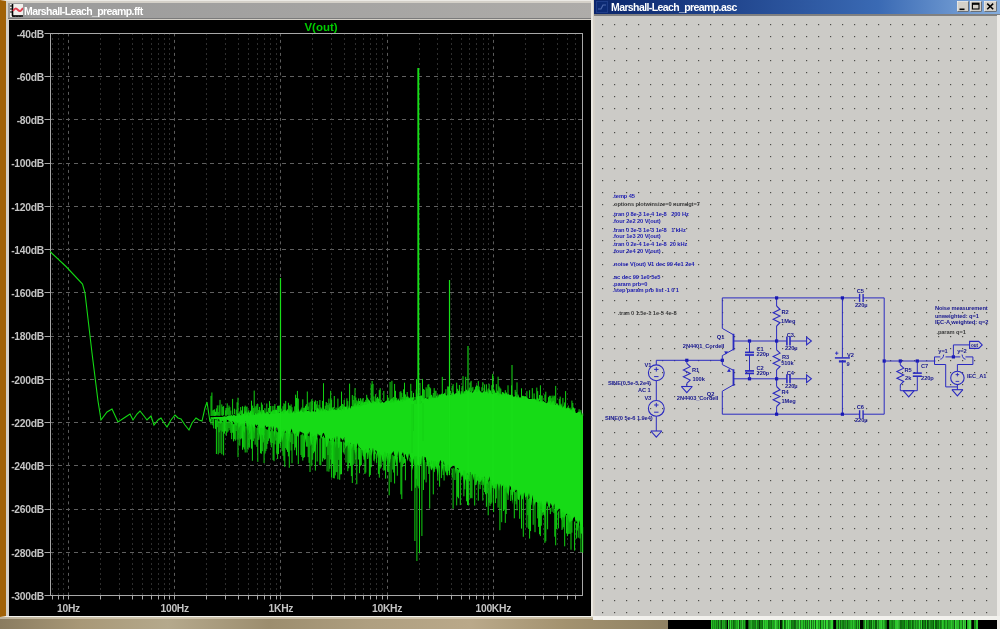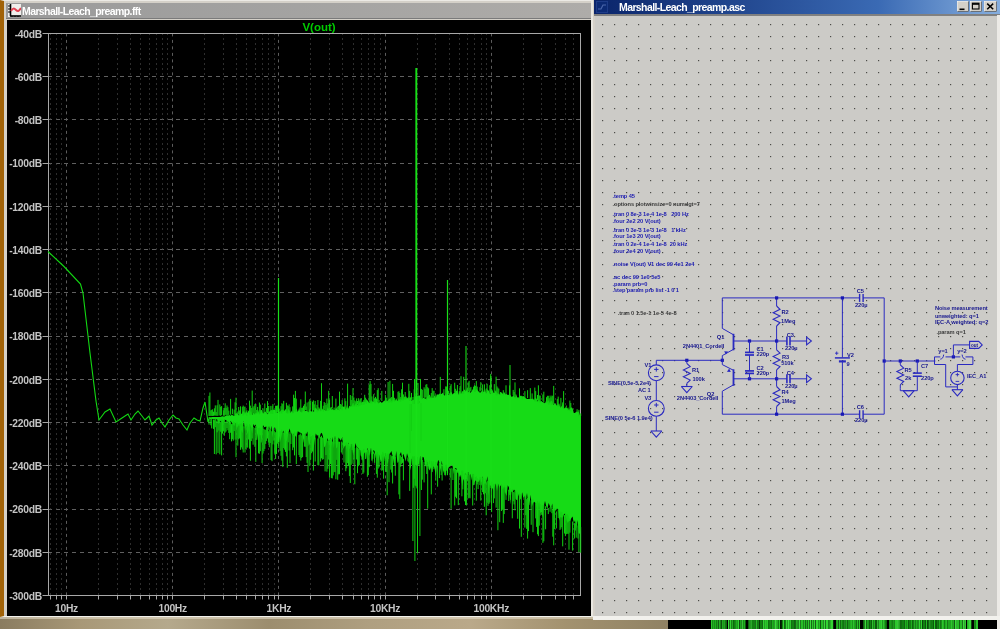--- a/index.html
+++ b/index.html
@@ -146,21 +146,21 @@
     <rect x="957.0" y="619.5" width="2.5" height="9.5" fill="#27bd27"></rect>
     <rect x="959.9" y="619.5" width="2.3" height="9.5" fill="#27bd27"></rect>
     <rect x="962.6" y="619.5" width="2.1" height="9.5" fill="#3cdc3c"></rect>
     <rect x="964.8" y="619.5" width="1.1" height="9.5" fill="#3cdc3c"></rect>
     <rect x="967.1" y="619.5" width="1.9" height="9.5" fill="#2cc72c"></rect>
     <rect x="969.0" y="619.5" width="2.3" height="9.5" fill="#3cdc3c"></rect>
     <rect x="974.2" y="619.5" width="1.4" height="9.5" fill="#1faf1f"></rect>
     <rect x="975.8" y="619.5" width="2.2" height="9.5" fill="#2cc72c"></rect>
   </svg>
 
-<div style="position:absolute;left:0;top:0;width:591px;height:617px;background:#d4d0c8;border-left:4px solid #a16207;border-top:1px solid #eceae5;border-bottom:1.5px solid #f2f1ec">
+<div style="position:absolute;left:0;top:0;width:591px;height:617px;background:#d4d0c8;border-left:6px solid #a16207;border-top:1px solid #eceae5;border-bottom:1.5px solid #f2f1ec">
   <div style="position:absolute;left:2px;top:2px;width:586px;height:16px;background:linear-gradient(90deg,#9a9a9a,#aeaca9);border-bottom:1px solid #7a7a7a;display:flex;align-items:center">
     <svg width="13" height="13" style="margin-left:2px" xmlns="http://www.w3.org/2000/svg">
       <rect x="0" y="0" width="14" height="14" fill="#f0efec"></rect>
       <line x1="2.5" y1="0" x2="2.5" y2="12" stroke="#000" stroke-width="1.6"></line>
       <line x1="2" y1="12" x2="14" y2="12" stroke="#000" stroke-width="1.6"></line>
       <path d="M3 7 C5 4,6 4,8 6 C10 8,11 7,13 4" stroke="#e04050" stroke-width="2" fill="none"></path>
       <path d="M0 2h2M0 5h2M0 8h2M4 12v2M7 12v2M10 12v2" stroke="#000" stroke-width="1"></path>
     </svg>
     <span style="color:#fff;font-weight:bold;font-size:10.5px;margin-left:1px;letter-spacing:-0.6px">Marshall-Leach_preamp.fft</span>
   </div>
@@ -320,21 +320,21 @@
 </div>
 
 <div style="position:absolute;left:591px;top:0;width:2px;height:617px;background:#e8e6e0"></div>
 
 <div style="position:absolute;left:593px;top:0;width:407px;height:617px;background:#d4d0c8;border-bottom:1.5px solid #f2f1ec">
   <div style="position:absolute;left:1px;top:0;width:406px;height:13.5px;background:linear-gradient(90deg,#0a246a,#3a6ab4 70%,#86aede);display:flex;align-items:center">
     <svg width="12" height="12" style="margin-left:2px" xmlns="http://www.w3.org/2000/svg">
       <rect x="0.5" y="0.5" width="11" height="11" fill="#0c2a74" stroke="#1e3c88" stroke-width="1"></rect>
       <path d="M2 8 L5 8 L7 4 L10 4" stroke="#4a66aa" stroke-width="1.2" fill="none"></path>
     </svg>
-    <span style="color:#fff;font-weight:bold;font-size:10.5px;margin-left:11px;letter-spacing:-0.6px">Marshall-Leach_preamp.asc</span>
+    <span style="color:#fff;font-weight:bold;font-size:10.5px;margin-left:3px;letter-spacing:-0.6px">Marshall-Leach_preamp.asc</span>
     <span style="position:absolute;right:3.5px;top:1px;display:flex;gap:1px">
       <svg width="12" height="11" xmlns="http://www.w3.org/2000/svg">
           <rect x="0.5" y="0.5" width="11" height="10" fill="#d4d0c8" stroke="#404040" stroke-width="0.6"></rect>
           <rect x="0" y="0" width="11.4" height="0.9" fill="#f2f1ee"></rect>
           <rect x="0" y="0" width="0.9" height="10.4" fill="#f2f1ee"></rect>
           <rect x="2.5" y="7.5" width="5" height="1.6" fill="#000"></rect>
         </svg>
       <svg width="12" height="11" xmlns="http://www.w3.org/2000/svg">
           <rect x="0.5" y="0.5" width="11" height="10" fill="#d4d0c8" stroke="#404040" stroke-width="0.6"></rect>
           <rect x="0" y="0" width="11.4" height="0.9" fill="#f2f1ee"></rect>

